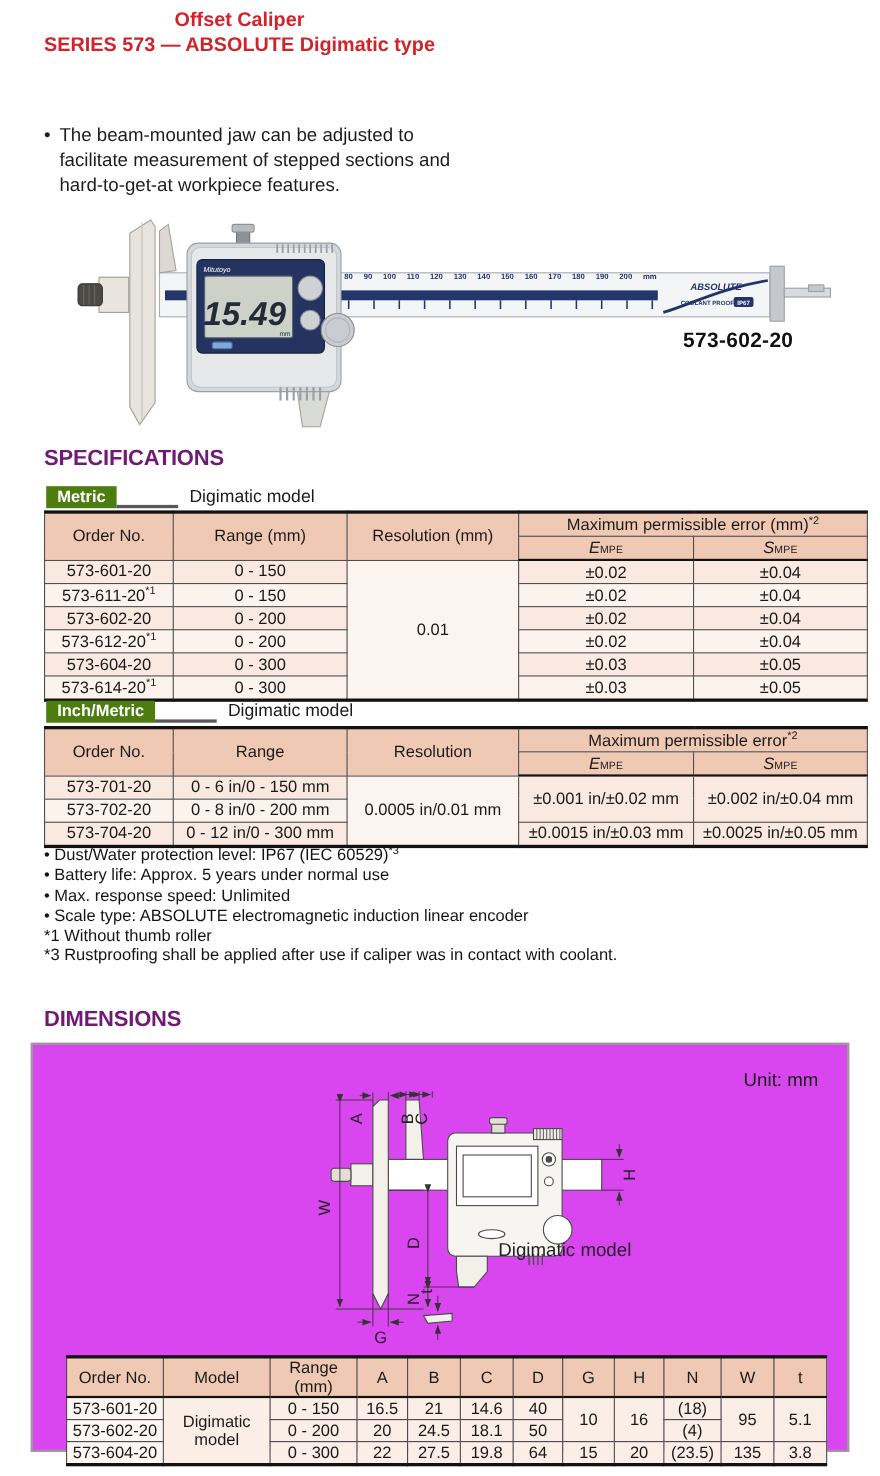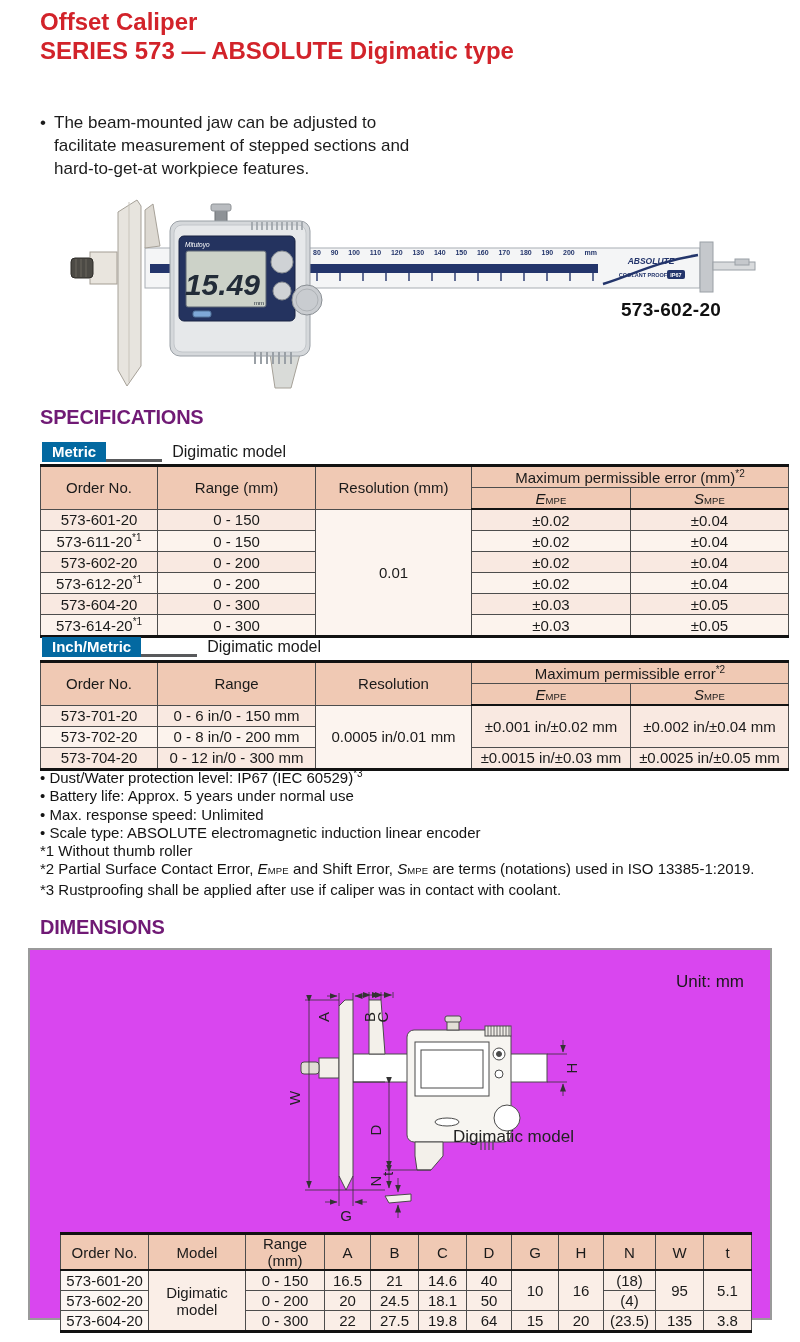--- a/index.html
+++ b/index.html
@@ -1,34 +1,34 @@
 <!DOCTYPE html>
 <html><head>
 <meta charset="utf-8">
 <style>
   html,body{margin:0;padding:0;background:#fff;}
   .page{position:relative;width:800px;height:1342px;background:#fff;overflow:hidden;
         font-family:"Liberation Sans",sans-serif;color:#1a1a1a;}
   
-  .title{position:absolute;left:40px;top:8px;color:#d2232a;font-size:24px;font-weight:bold;line-height:1.2;}
+  .title{position:absolute;left:40px;top:8px;color:#d2232a;font-size:18px;font-weight:bold;line-height:1.2;text-align:center;}
   
   .feature{position:absolute;left:40px;top:112px;width:372px;font-size:17px;line-height:1.35;color:#1c1c1c;display:flex;}
   .feature .dot{flex:0 0 14px;}
   .feature .dot::before{content:"•";}
   
   .photo{position:absolute;left:55px;top:196px;width:710px;height:195px;}
   .photo svg{position:absolute;left:0;top:0;}
   .scale-numbers{position:absolute;left:258px;top:53px;width:284px;display:flex;justify-content:space-between;
                  font-size:7px;font-weight:bold;color:#23356b;}
   .product-code{position:absolute;left:566px;top:103px;width:190px;font-size:19px;font-weight:bold;color:#111;letter-spacing:.3px;}
   
   .sect{position:absolute;left:40px;color:#701a75;font-size:20px;font-weight:bold;letter-spacing:-0.2px;}
   
   .tabrow{position:absolute;left:42px;display:flex;align-items:flex-end;height:20px;}
-  .tab{background:#0369a1;color:#fff;font-weight:bold;font-size:15px;padding:0 10px;height:20px;line-height:20px;}
+  .tab{background:#4d7c0f;color:#fff;font-weight:bold;font-size:15px;padding:0 10px;height:20px;line-height:20px;}
   .tab-tail{width:56px;height:20px;border-bottom:3px solid #58595b;}
   .tab-caption{margin-left:10px;font-size:16px;color:#1a1a1a;line-height:20px;}
   
   table{border-collapse:collapse;table-layout:fixed;}
   .spec-table{position:absolute;left:40px;width:748px;font-size:15px;
               border-top:3px solid #121212;border-bottom:3px solid #121212;}
   .spec-table th,.spec-table td{border:1px solid #4d4d4d;text-align:center;padding:0;font-weight:normal;}
   .spec-table thead th{background:#f0c9b4;height:20px;}
   .spec-table thead tr:last-child th{border-bottom:2px solid #121212;}
   .spec-table tbody td{height:20px;background:#f9e9e1;}
@@ -249,21 +249,20 @@
       </tr>
     </tbody>
   </table>
 
   <div class="notes">
     <div class="note"><span class="bdot"></span><span>Dust/Water protection level: IP67 (IEC 60529)</span><sup class="s">*3</sup></div>
     <div class="note"><span class="bdot"></span><span>Battery life: Approx. 5 years under normal use</span></div>
     <div class="note"><span class="bdot"></span><span>Max. response speed: Unlimited</span></div>
     <div class="note"><span class="bdot"></span><span>Scale type: ABSOLUTE electromagnetic induction linear encoder</span></div>
     <div class="note">*1 Without thumb roller</div>
-    <div class="note"><span>*2 Partial Surface Contact Error, </span><span class="var">E</span><span class="mpe">MPE</span><span> and Shift Error, </span><span class="var">S</span><span class="mpe">MPE</span><span> are terms (notations) used in ISO 13385-1:2019.</span></div>
     <div class="note">*3 Rustproofing shall be applied after use if caliper was in contact with coolant.</div>
   </div>
 
   <div class="sect" style="top:916px;">DIMENSIONS</div>
 
   <div class="dim-box">
     <div class="unit">Unit: mm</div>
 
     <svg class="diagram" width="310" height="240" viewBox="0 0 310 240">
       <defs>

